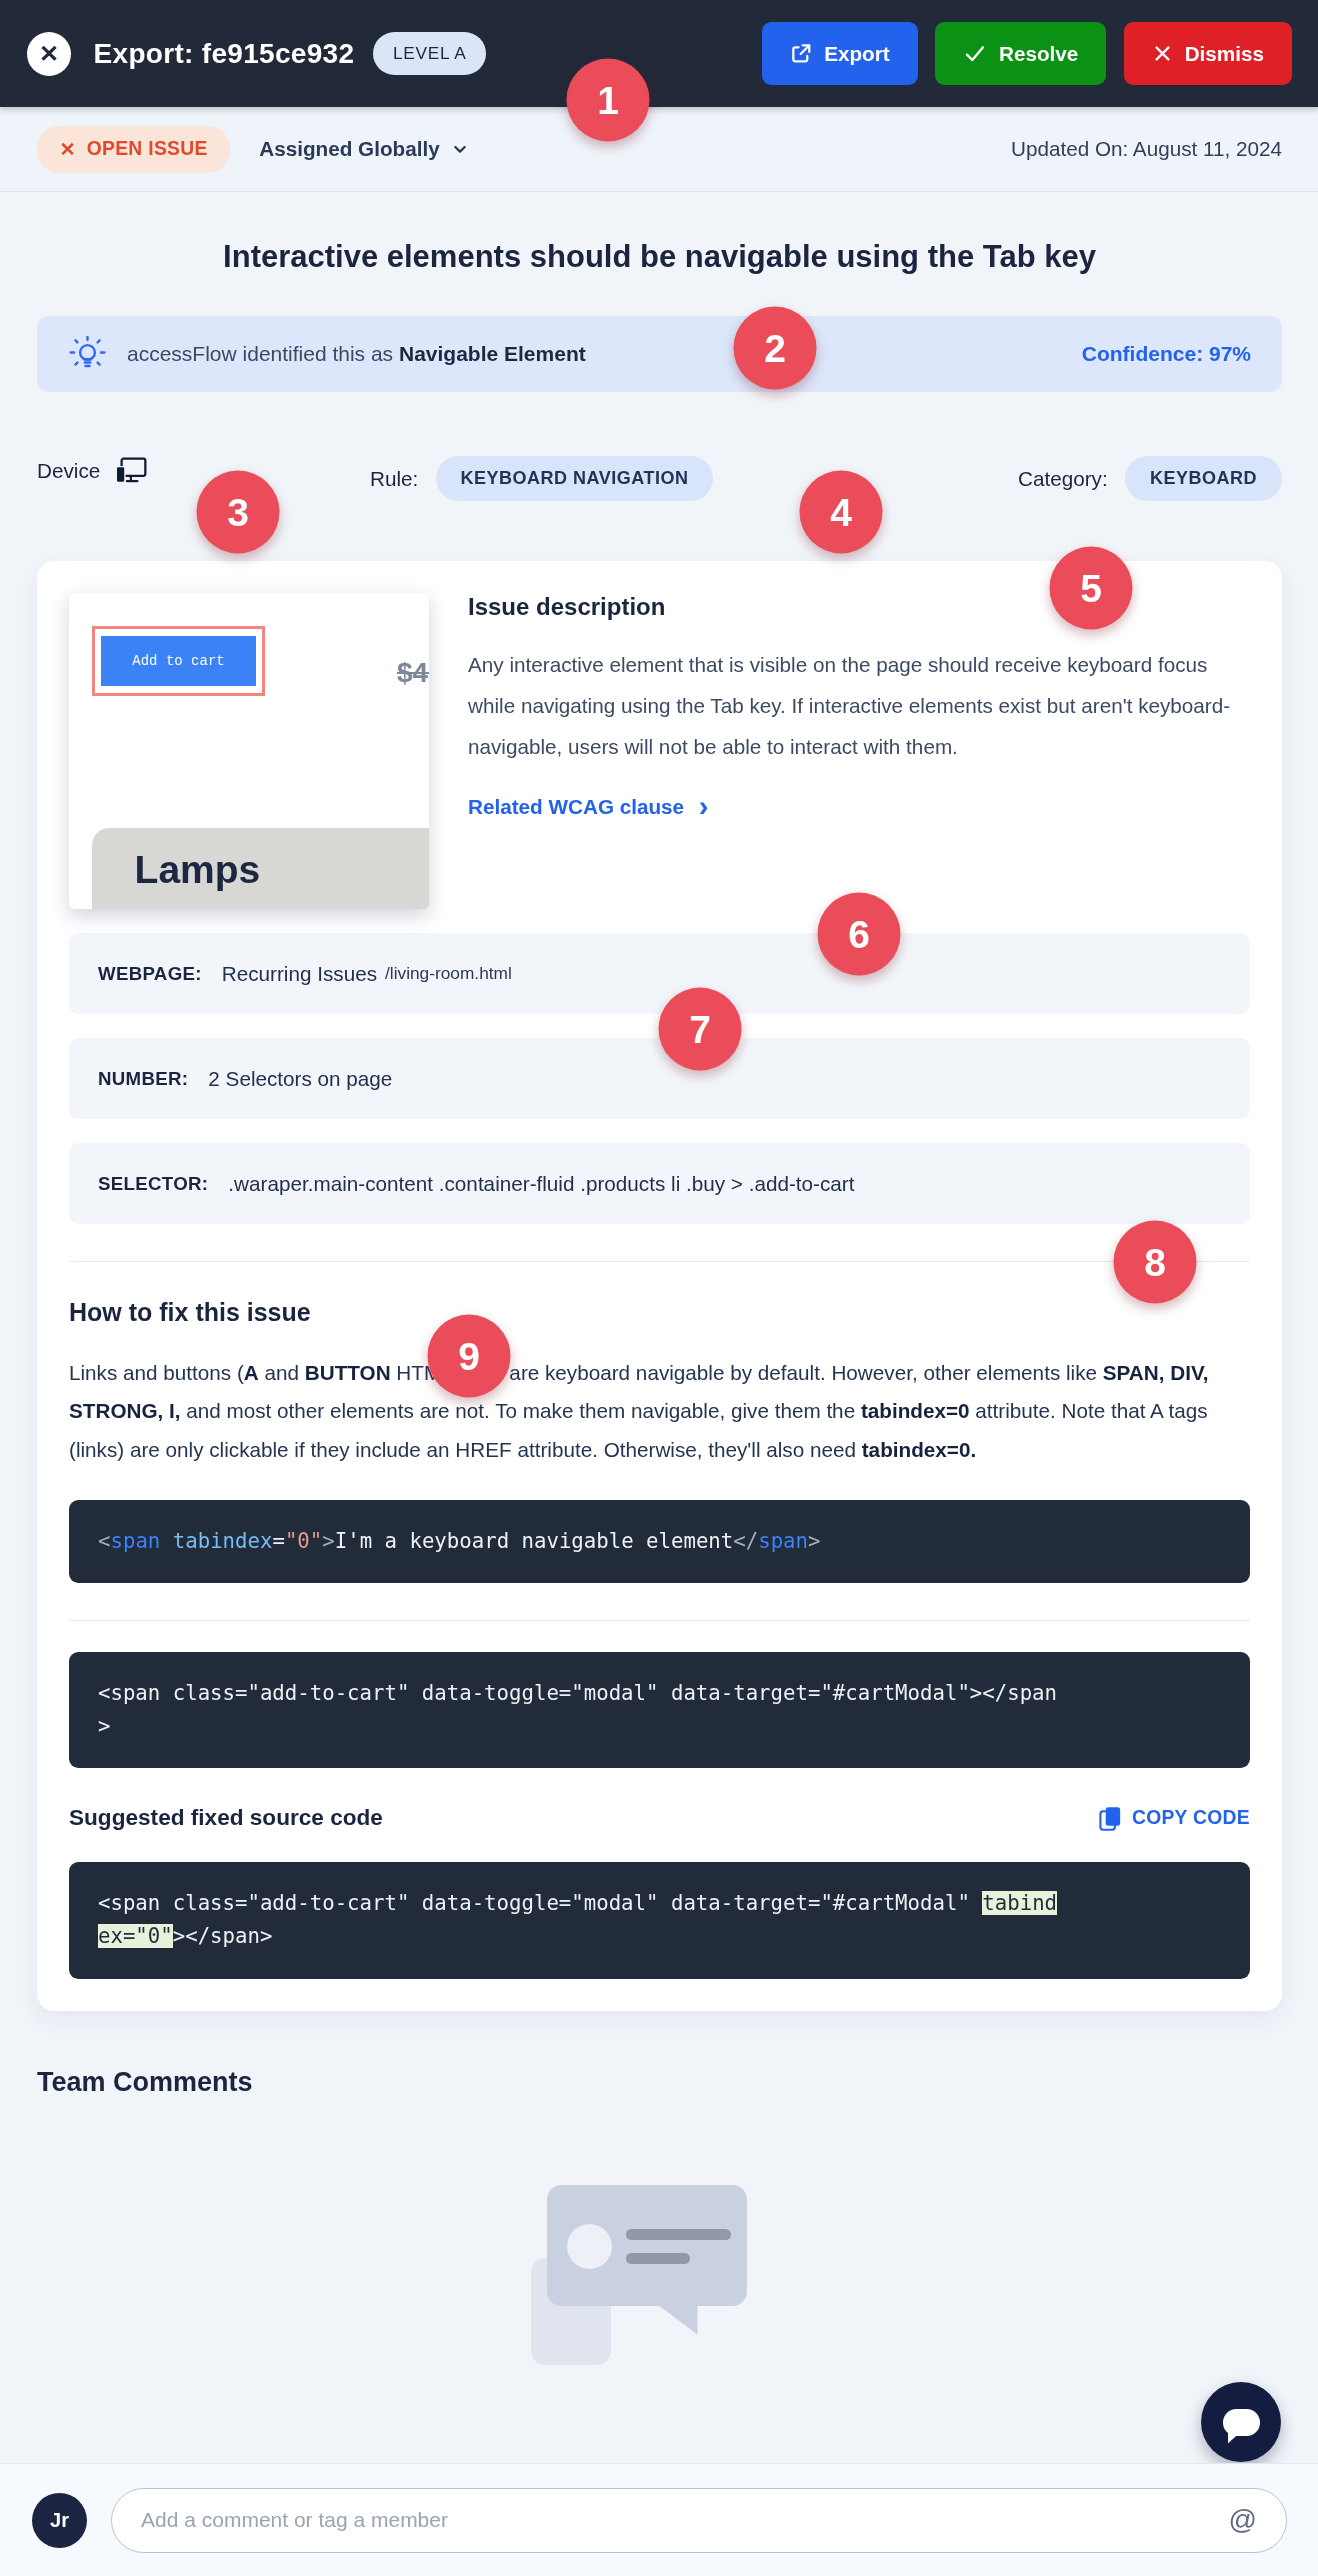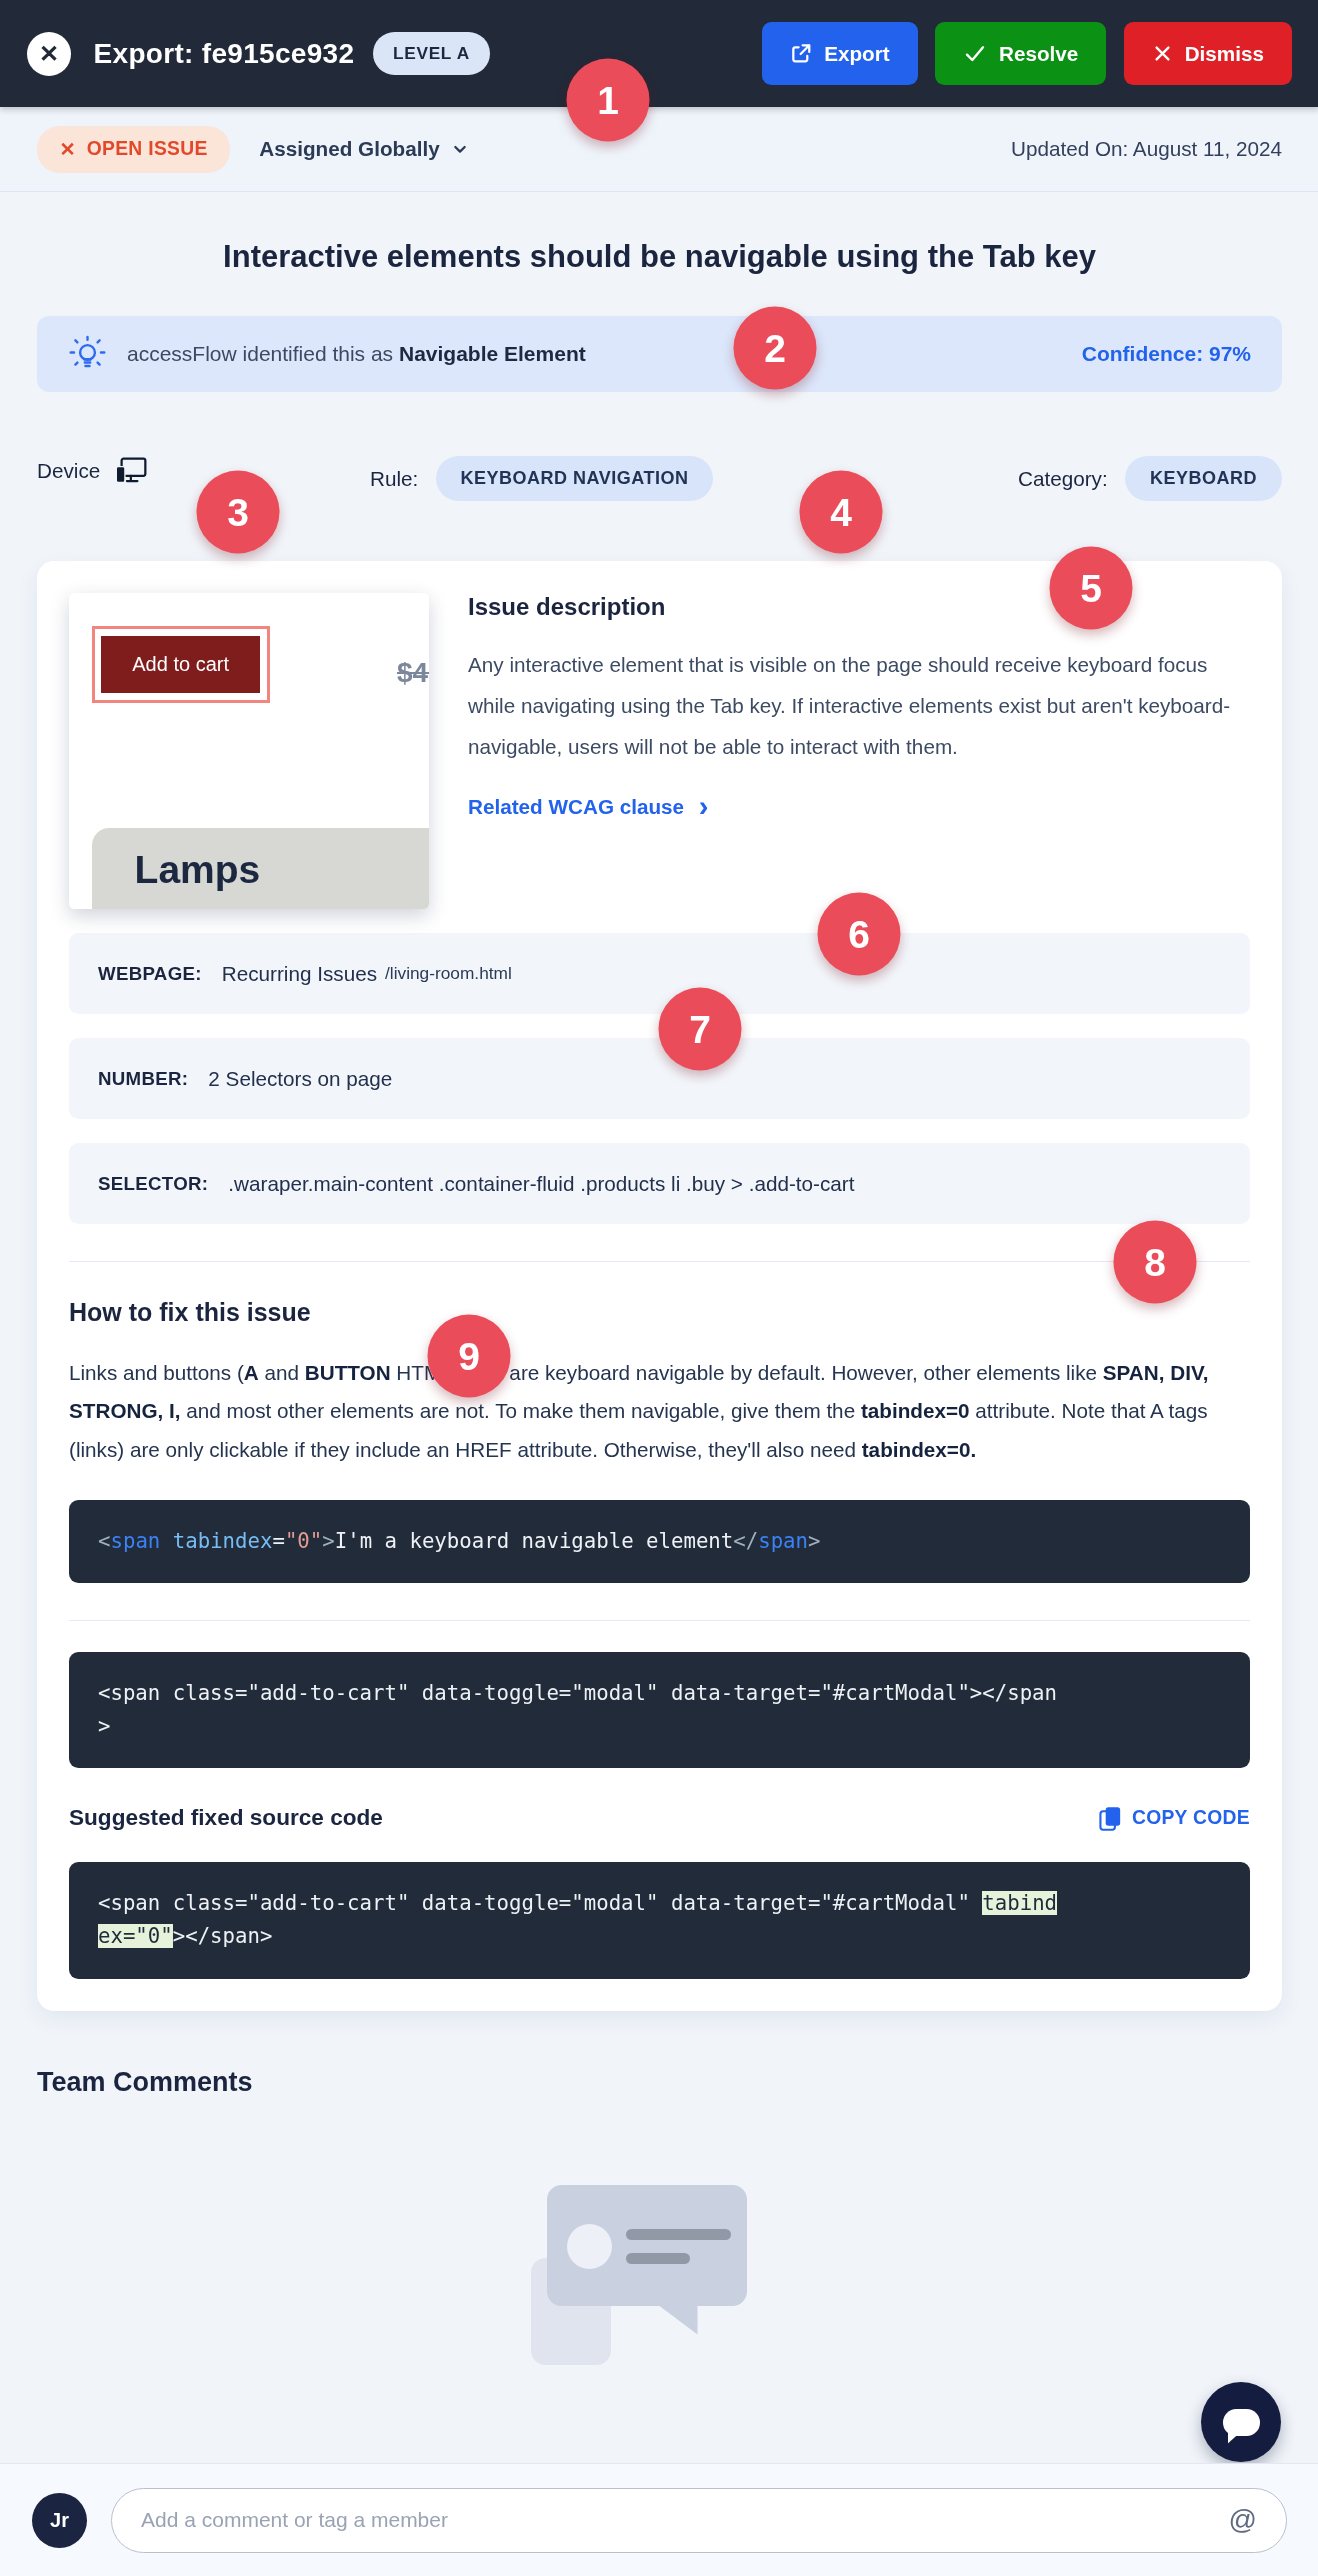--- a/index.html
+++ b/index.html
@@ -6,21 +6,21 @@
   html,body { width:1319px; }
   body { font-family:"Liberation Sans", sans-serif; background:#f1f5fa; }
   .screen { position:relative; width:1319px; height:2576px; background:#f1f5fa; overflow:hidden; }
 
   
   .topbar { position:absolute; top:0; left:0; right:0; height:107px; background:#222938;
             display:flex; align-items:center; padding:0 27px; box-shadow:0 2.7px 6.7px rgba(10,15,30,.25); z-index:5; }
   .close-btn { width:44px; height:44px; border-radius:50%; background:#ffffff; display:flex; align-items:center; justify-content:center;
                font-size:24px; font-weight:bold; color:#222938; cursor:pointer; }
   .topbar-title { color:#ffffff; font-size:28px; font-weight:bold; margin-left:22.6px; letter-spacing:0.3px; }
-  .level-badge { margin-left:18.7px; background:#dbe5f8; color:#1c2740; font-size:17.3px; font-weight:bold;
+  .level-badge { margin-left:18.7px; background:#dbe5f8; color:#1c2740; font-size:17.3px; font-weight:normal;
                  padding:10.7px 20px; border-radius:22.6px; letter-spacing:0.7px; }
   .topbar-actions { margin-left:auto; display:flex; gap:17.3px; }
   .tb-btn { height:63px; border:none; border-radius:9.3px; display:flex; align-items:center; gap:12px;
             padding:0 28px; color:#fff; font-size:20.7px; font-weight:bold; font-family:inherit; cursor:pointer; }
   .tb-btn svg { display:block; }
   .btn-export { background:#2262ec; }
   .btn-resolve { background:#0b9114; }
   .btn-dismiss { background:#df2026; }
 
   
@@ -52,21 +52,21 @@
   .pill { background:#d8e4f9; color:#223455; border-radius:24px; height:45px; display:flex; align-items:center;
           padding:0 25px; font-size:18px; font-weight:bold; letter-spacing:0.5px; }
 
   
   .card { margin-top:57px; background:#ffffff; border-radius:17.3px; padding:32px;
           box-shadow:0 8px 22.6px rgba(30,40,80,.07); }
   .desc-row { display:flex; }
   .thumb { position:relative; width:360px; height:316px; background:#ffffff; border-radius:5.3px;
            box-shadow:0 6.7px 18.7px rgba(30,40,80,.20); overflow:hidden; flex:none; }
   .thumb-outline { position:absolute; left:22.6px; top:33px; border:3.3px solid #f2867e; padding:6.7px; background:#fff; }
-  .thumb-btn { background:#7f1d1d; color:#ffffff; font-size:20px; padding:17.3px 31px; white-space:nowrap; }
+  .thumb-btn { background:#3b82f6; color:#ffffff; font-size:14px; padding:17.3px 31px; white-space:nowrap;font-family:Liberation Mono, monospace; }
   .thumb-price { position:absolute; right:-14.7px; top:64px; font-size:28px; font-weight:bold; color:#7d879b;
                  text-decoration:line-through; }
   .thumb-cat { position:absolute; left:22.6px; right:-27px; top:235px; height:107px; background:#d7d7d4;
                border-radius:17.3px 0 0 0; }
   .thumb-cat-label { margin:20px 0 0 43px; font-size:39px; font-weight:bold; color:#1c2740; }
   .desc-col { flex:1; margin-left:39px; }
   .h2 { color:#1b2540; font-size:24px; font-weight:bold; }
   .desc-body { margin-top:22.6px; color:#3c4a63; font-size:20.7px; line-height:2.0; }
   .wcag-link { margin-top:27px; display:inline-flex; align-items:center; gap:14.7px;
                color:#2262ec; font-size:20.7px; font-weight:bold; cursor:pointer; }

